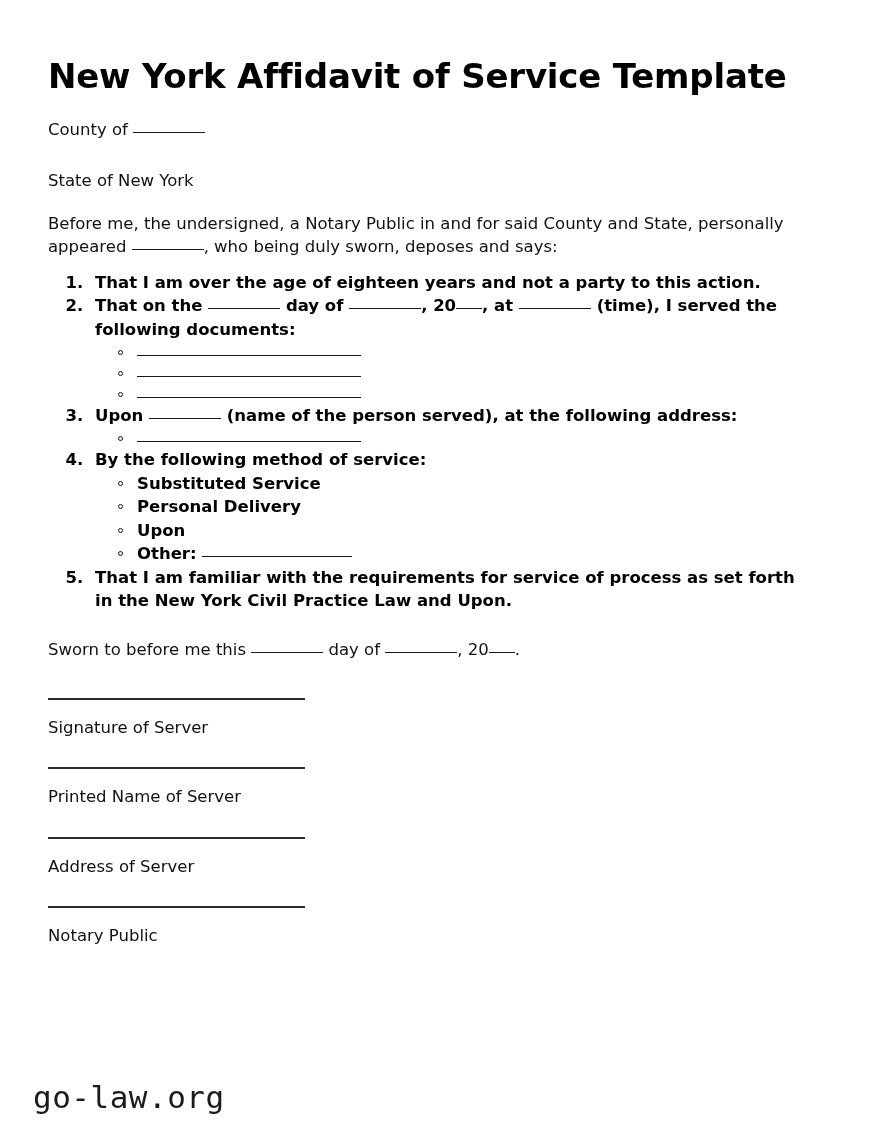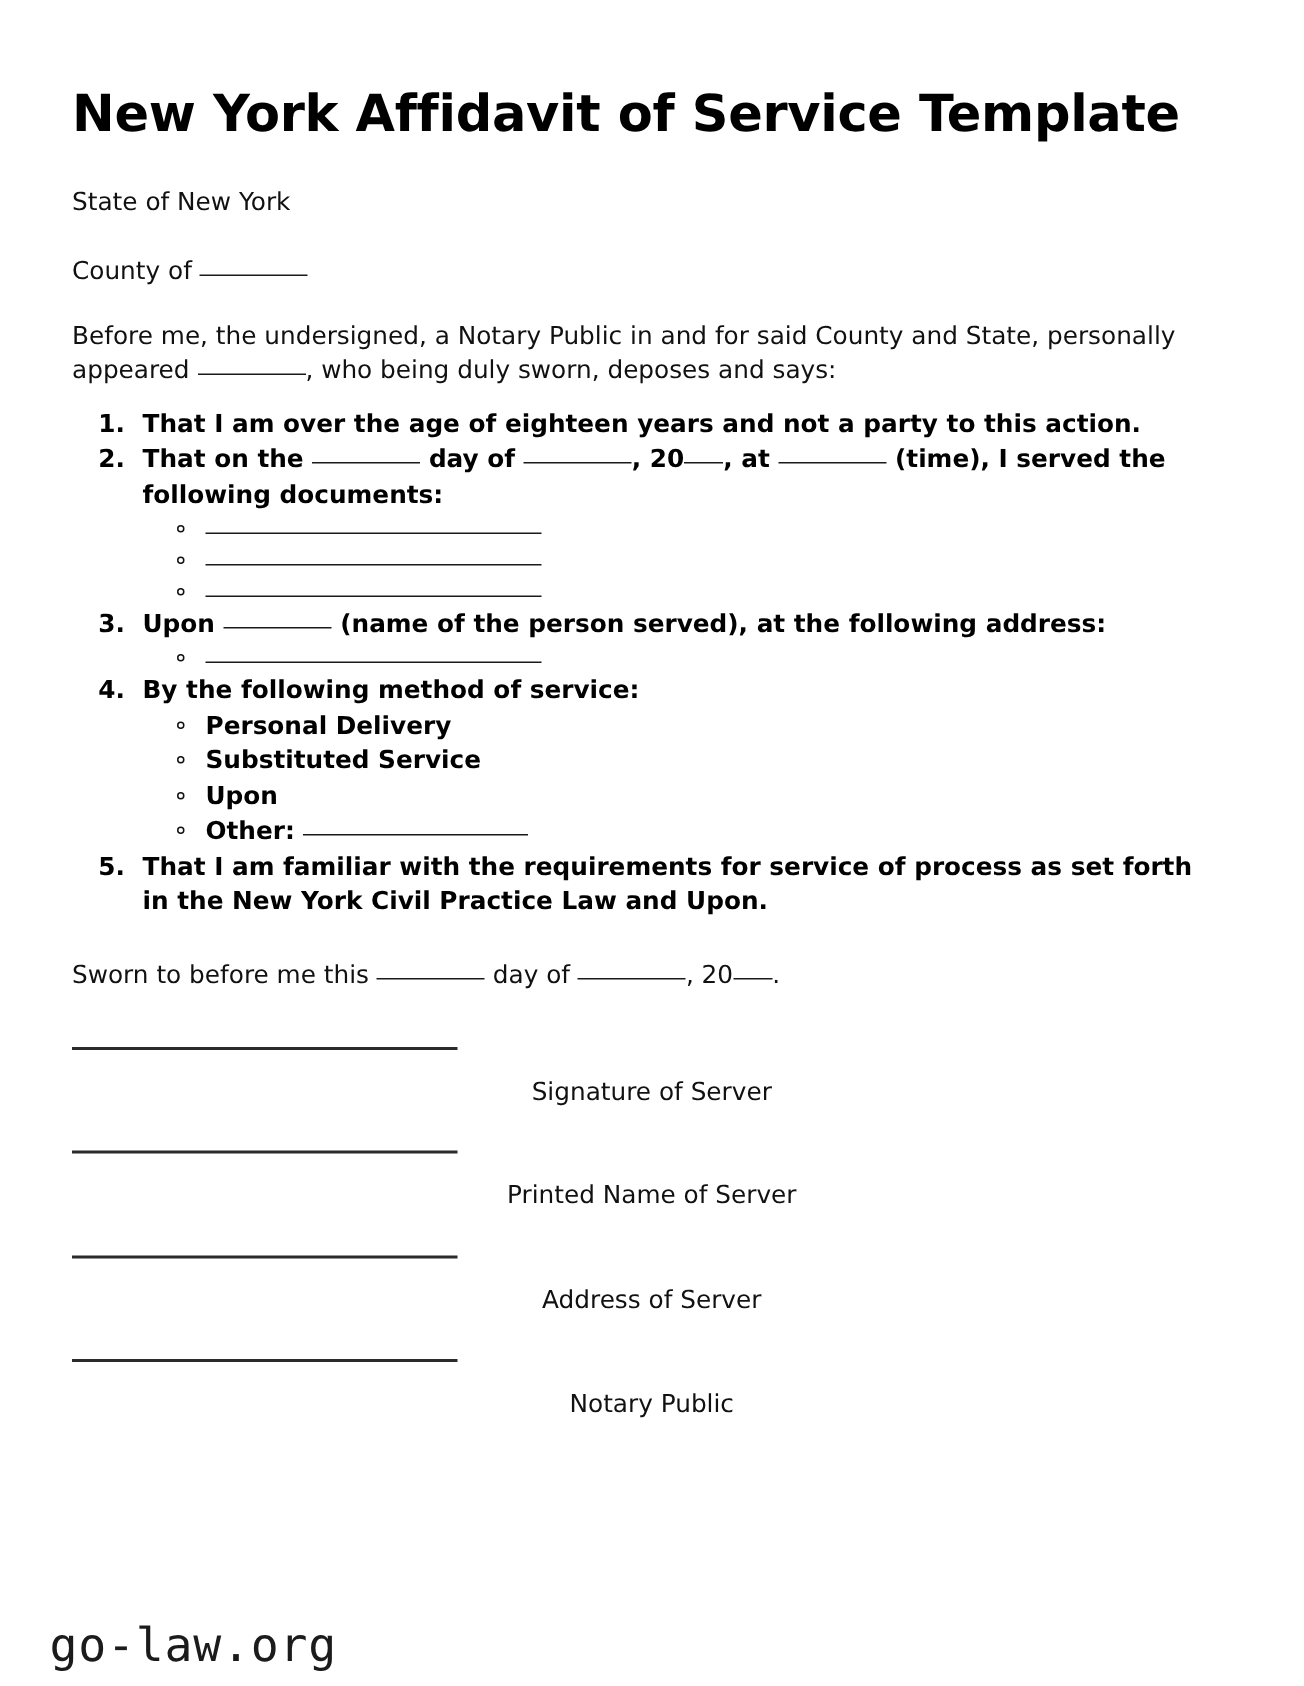--- a/index.html
+++ b/index.html
@@ -111,21 +111,20 @@
     width: 257px;
     height: 0;
     border-bottom: 2px solid #2b2b2b;
     margin: 0;
   }
   .sig-label {
     font-size: 16.5px;
     line-height: 1.42;
     margin: 16px 0 0 0;
     color: #111;
-    text-align: center;
   }
   .sig-group.first { margin-top: 36px; }
 
   
   .footer-brand {
     position: absolute;
     left: 33px;
     bottom: 9px;
     font-family: "DejaVu Sans Mono", "Liberation Mono", monospace;
     font-size: 31px;
@@ -134,26 +133,26 @@
     white-space: nowrap;
   }
 </style>
 </head>
 <body>
 
 <div class="page">
 
   <h1 class="doc-title">New York Affidavit of Service Template</h1>
 
-  <p class="para p-state">State of New York</p>
-
   <p class="para p-county">
     <span>County of</span>
     <span class="blank blank-md"></span>
   </p>
+
+  <p class="para p-state">State of New York</p>
 
   <p class="para p-before">
     <span>Before me, the undersigned, a Notary Public in and for said County and State, personally appeared</span>
     <span class="blank blank-md"></span><span>, who being duly sworn, deposes and says:</span>
   </p>
 
   <ol class="main-list">
 
     <li>
       <span>That I am over the age of eighteen years and not a party to this action.</span>
@@ -190,24 +189,24 @@
           <span class="blank blank-row"></span>
         </li>
       </ul>
     </li>
 
     <li>
       <span>By the following method of service:</span>
 
       <ul class="sub-list">
         <li>
+          <span>Substituted Service</span>
+        </li>
+        <li>
           <span>Personal Delivery</span>
-        </li>
-        <li>
-          <span>Substituted Service</span>
         </li>
         <li>
           <span>Upon</span>
         </li>
         <li>
           <span>Other:</span>
           <span class="blank blank-lg"></span>
         </li>
       </ul>
     </li>

